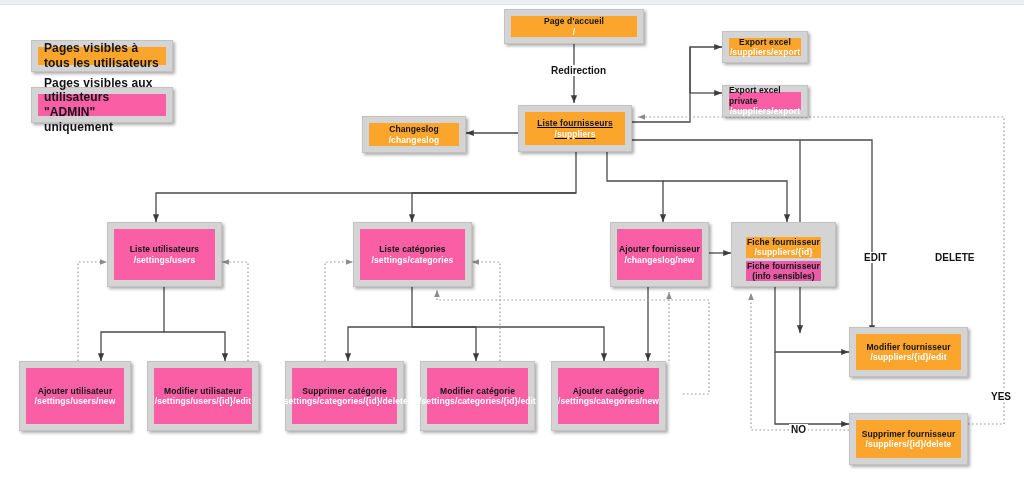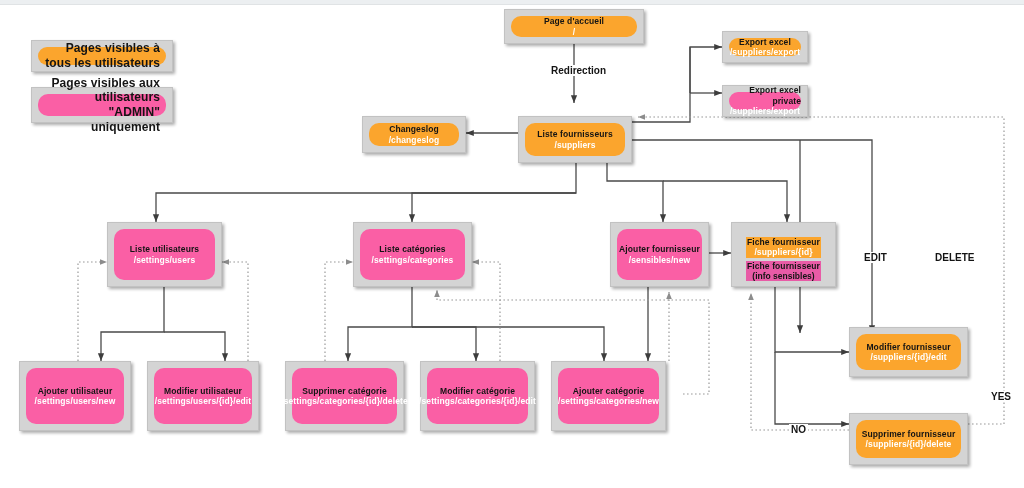--- a/index.html
+++ b/index.html
@@ -26,23 +26,22 @@
     box-shadow:2px 2px 3px rgba(0,0,0,.33);
     box-sizing:border-box;
     padding:6px;
     z-index:5;
   }
   .plate{
     width:100%;height:100%;
     box-sizing:border-box;
     display:flex;flex-direction:column;
     align-items:center;justify-content:center;
-    text-align:right;
+    text-align:left;
     line-height:1.22;
-    border-radius:10px;
   }
   .orange .plate{background:#fba52d;}
   .pink   .plate{background:#fa5fa5;}
   .title{color:#141414;font-weight:bold;font-size:8.5px;letter-spacing:.1px;}
   .path {color:#ffffff;font-weight:bold;font-size:8.5px;letter-spacing:.1px;}
   .sub  {color:#141414;font-weight:bold;font-size:8.5px;}
 
   
   .split{padding:14px;}
   .split .plate{justify-content:flex-start;background:transparent;gap:3px;}
@@ -164,21 +163,21 @@
     </div>
   </div>
 
   <div class="node pink" style="left:722px;top:77px;width:86px;height:32px;margin-top:8px;">
     <div class="plate">
       <div class="title">Export excel private</div>
       <div class="path">/suppliers/export</div>
     </div>
   </div>
 
-  <div class="node orange" style="left:518px;top:116px;width:114px;height:47px;">
+  <div class="node orange" style="left:518px;top:105px;width:114px;height:47px;text-decoration:underline;">
     <div class="plate">
       <div class="title">Liste fournisseurs</div>
       <div class="path">/suppliers</div>
     </div>
   </div>
 
   <div class="node pink" style="left:107px;top:222px;width:115px;height:65px;">
     <div class="plate">
       <div class="title">Liste utilisateurs</div>
       <div class="path">/settings/users</div>
@@ -195,21 +194,21 @@
   <div class="node pink" style="left:353px;top:222px;width:119px;height:65px;">
     <div class="plate">
       <div class="title">Liste catégories</div>
       <div class="path">/settings/categories</div>
     </div>
   </div>
 
   <div class="node pink" style="left:610px;top:222px;width:99px;height:65px;">
     <div class="plate">
       <div class="title">Ajouter fournisseur</div>
-      <div class="path">/sensibles/new</div>
+      <div class="path">/changeslog/new</div>
     </div>
   </div>
 
   <div class="node split" style="left:731px;top:222px;width:105px;height:65px;">
     <div class="plate">
       <div class="half o">
         <div class="title">Fiche fournisseur</div>
         <div class="path">/suppliers/{id}</div>
       </div>
       <div class="half p">

